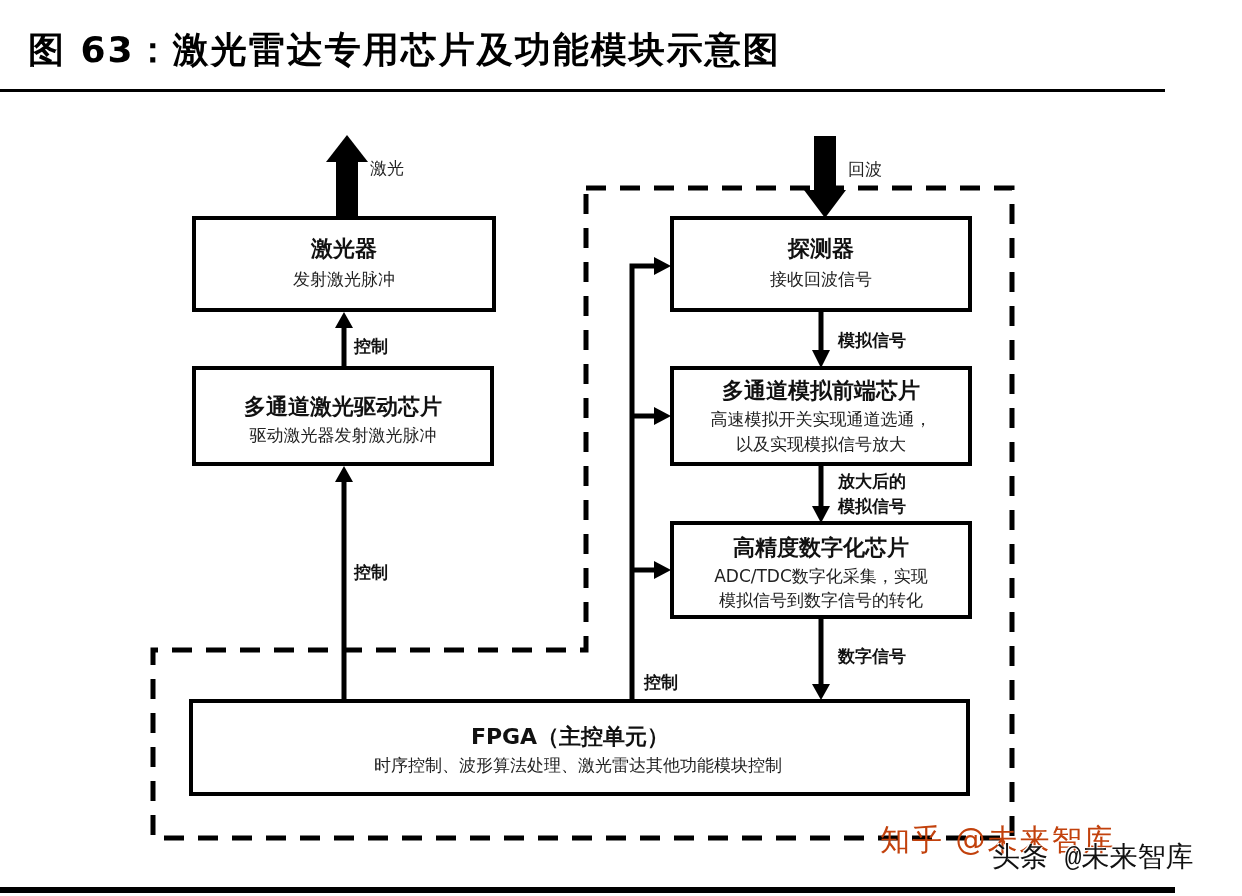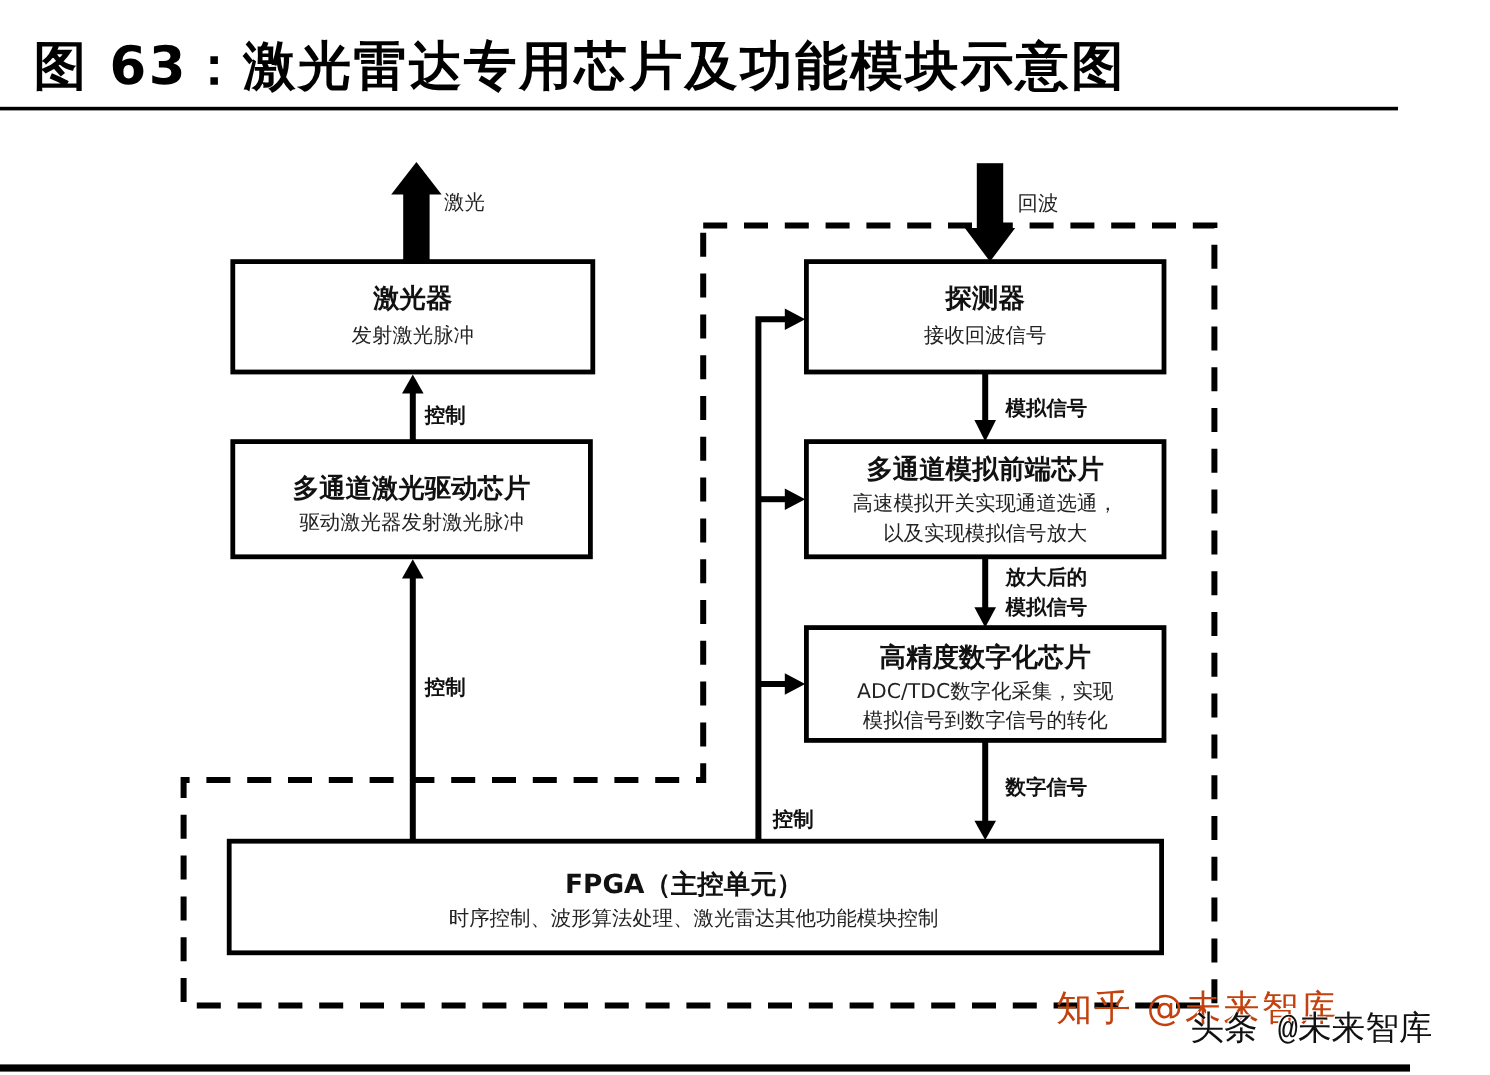--- a/index.html
+++ b/index.html
@@ -1,18 +1,18 @@
 <!DOCTYPE html>
 <html><head>
   <meta charset="utf-8">
   <style>
     html, body { margin: 0; padding: 0; background: #ffffff; }
     body { width: 1242px; height: 896px; position: relative; overflow: hidden;
            font-family: "DejaVu Sans", "Liberation Sans", sans-serif; color: #111; }
-    #title { position: absolute; left: 28px; top: 26px; font-size: 44px; font-weight: bold;
+    #title { position: absolute; left: 28px; top: 26px; font-size: 36px; font-weight: bold;
              letter-spacing: 2px; font-family: "DejaVu Sans", sans-serif; color: #000; white-space: nowrap; }
     #title-rule { position: absolute; left: 0; top: 89px; width: 1165px; height: 3px; background: #000; }
     #bottom-rule { position: absolute; left: 0; top: 887px; width: 1175px; height: 6px; background: #000; }
     svg#diagram { position: absolute; left: 0; top: 0; }
     .box { fill: #ffffff; stroke: #000; stroke-width: 4; }
     .line { stroke: #000; stroke-width: 5; fill: none; }
     .dash { stroke: #000; stroke-width: 5; fill: none; stroke-dasharray: 20 14; }
     .head { fill: #000; }
     .t-title { font-weight: bold; font-size: 22px; fill: #111; text-anchor: middle; }
     .t-sub { font-size: 17px; fill: #222; text-anchor: middle; }

